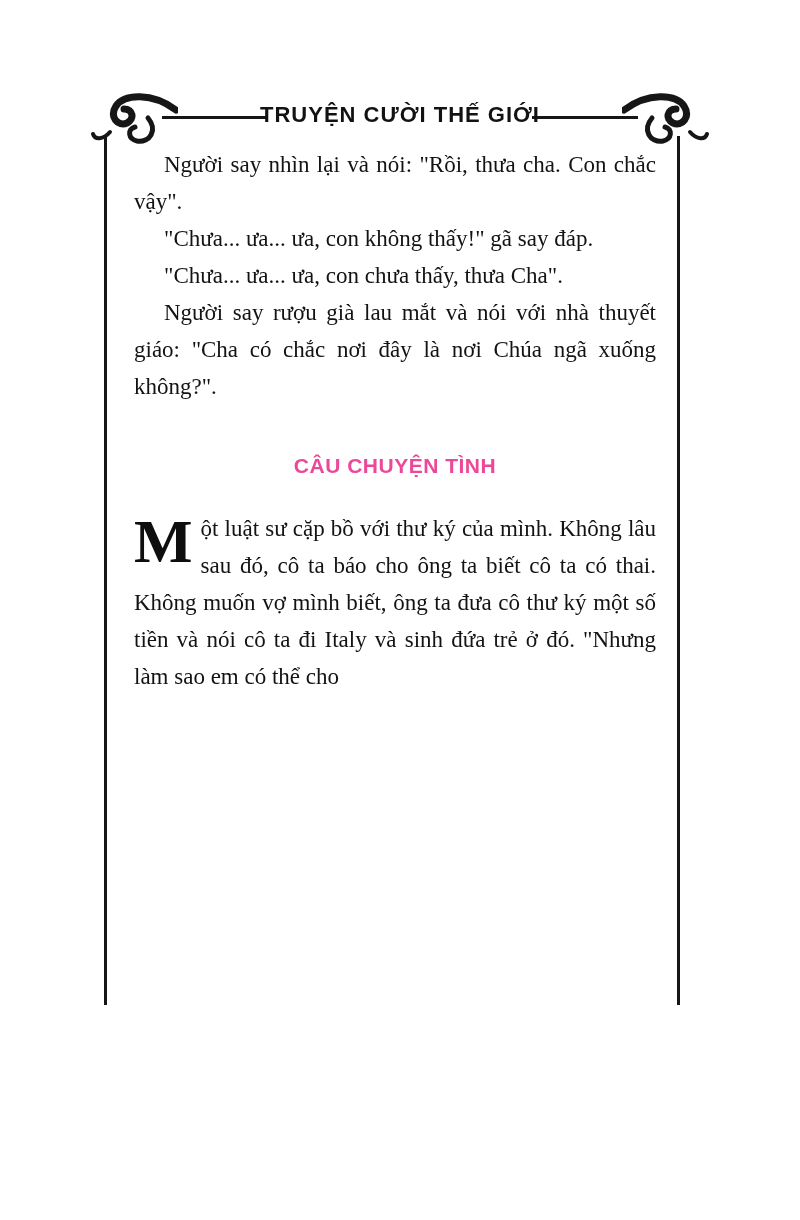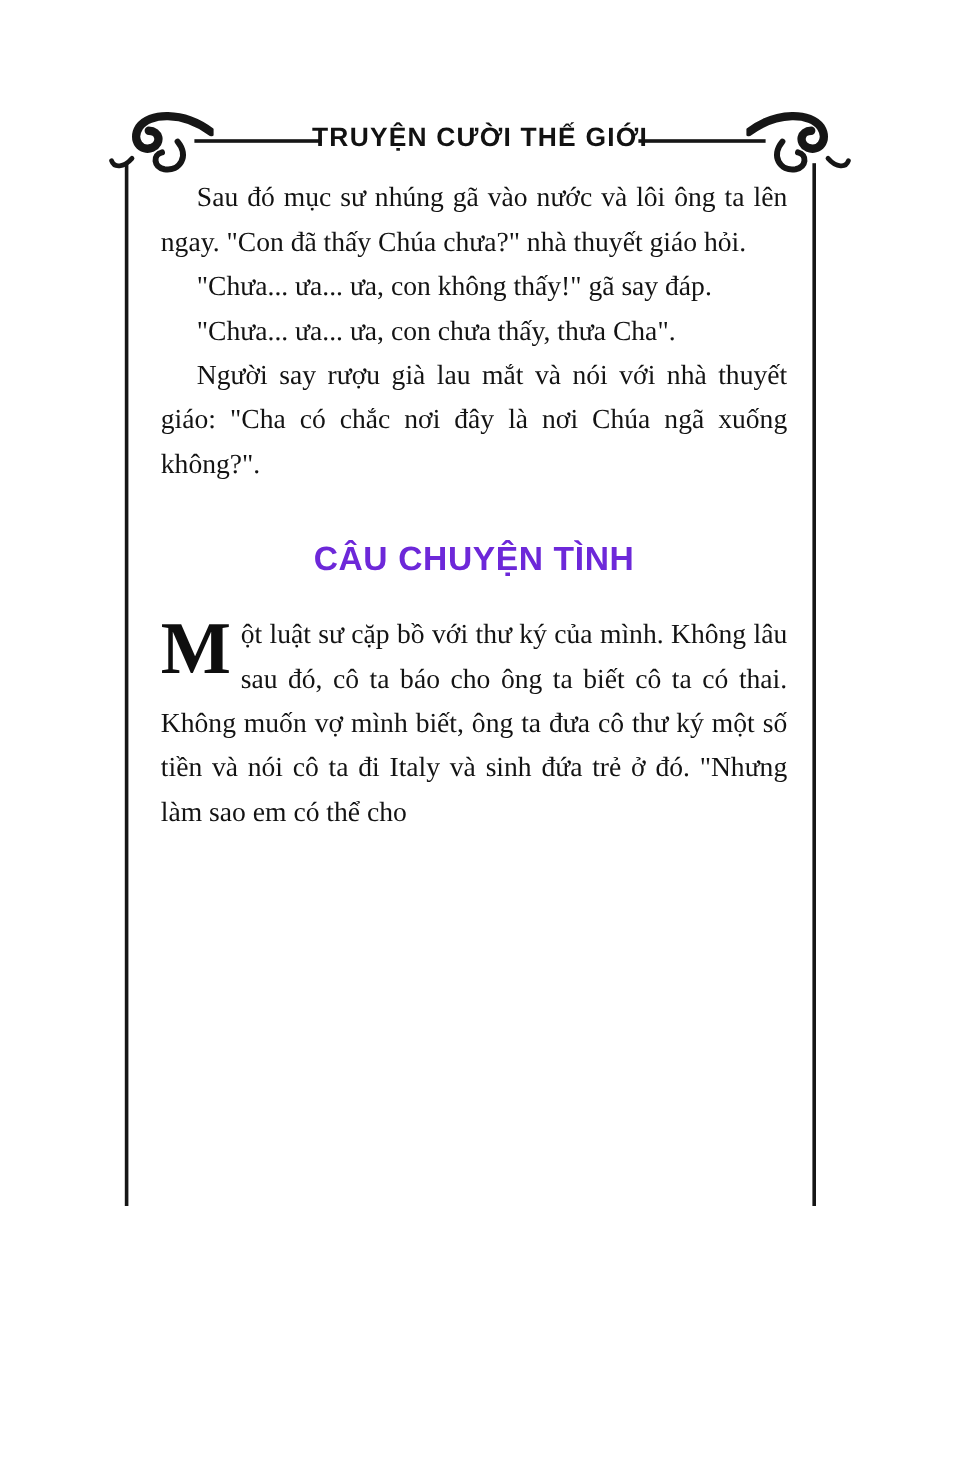--- a/index.html
+++ b/index.html
@@ -52,23 +52,23 @@
     text-align: justify;
     color: #131313;
   }
   .content p { margin: 0; text-indent: 30px; }
 
   .section-title {
     margin: 42px 0 26px 0;
     text-align: center;
     font-family: "Liberation Sans", sans-serif;
     font-weight: 700;
-    font-size: 28px;
+    font-size: 21px;
     letter-spacing: 0.5px;
-    color: #6d28d9;
+    color: #ec4899;
   }
 
   .dropcap-para { text-indent: 0 !important; }
   .dropcap {
     float: left;
     font-family: "Liberation Serif", serif;
     font-weight: 700;
     font-size: 62px;
     line-height: 54px;
     padding: 4px 8px 0 0;
@@ -136,21 +136,21 @@
   <div class="rule v-left"></div>
   <div class="rule v-right"></div>
   <div class="rule hl hl-left"></div>
   <div class="rule hl hl-right"></div>
   <div class="rule fl fl-left"></div>
   <div class="rule fl fl-right"></div>
 
   <div class="header-title">TRUYỆN CƯỜI THẾ GIỚI</div>
 
   <div class="content">
-    <p>Sau đó mục sư nhúng gã vào nước và lôi ông ta lên ngay. "Con đã thấy Chúa chưa?" nhà thuyết giáo hỏi.</p>
+    <p>Người say nhìn lại và nói: "Rồi, thưa cha. Con chắc vậy".</p>
     <p>"Chưa... ưa... ưa, con không thấy!" gã say đáp.</p>
     <p>"Chưa... ưa... ưa, con chưa thấy, thưa Cha".</p>
     <p>Người say rượu già lau mắt và nói với nhà thuyết giáo: "Cha có chắc nơi đây là nơi Chúa ngã xuống không?".</p>
 
     <h2 class="section-title">CÂU CHUYỆN TÌNH</h2>
 
     <p class="dropcap-para"><span class="dropcap">M</span><span>ột luật sư cặp bồ với thư ký của mình. Không lâu sau đó, cô ta báo cho ông ta biết cô ta có thai. Không muốn vợ mình biết, ông ta đưa cô thư ký một số tiền và nói cô ta đi Italy và sinh đứa trẻ ở đó. "Nhưng làm sao em có thể cho</span></p>
   </div>
 
   <div class="page-number-oval">

